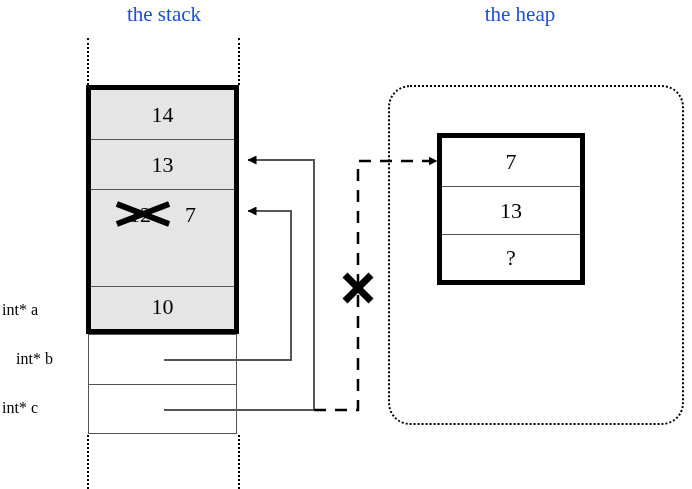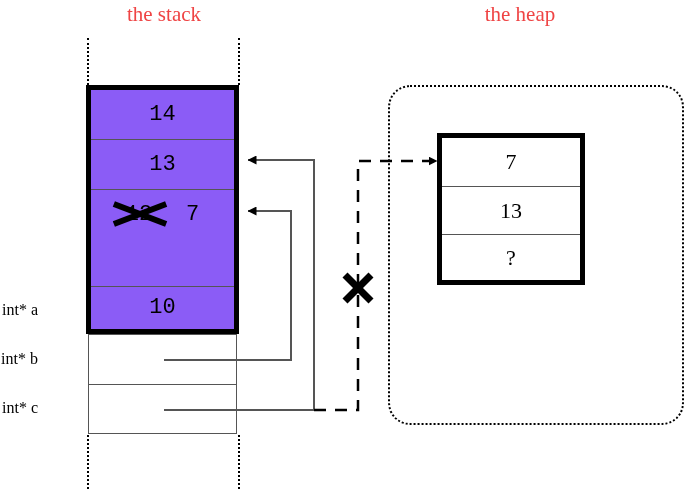--- a/index.html
+++ b/index.html
@@ -11,21 +11,21 @@
     position: relative;
     width: 692px;
     height: 489px;
     background: #ffffff;
     font-family: "Liberation Serif", "DejaVu Serif", serif;
     overflow: hidden;
   }
   .title {
     position: absolute;
     font-size: 21px;
-    color: #ef4444;
+    color: #1d4ed8;
     text-align: center;
     white-space: nowrap;
     line-height: 1;
   }
   #stack-title { left: 84px; top: 4px; width: 160px; }
   #heap-title  { left: 430px; top: 4px; width: 180px; }
 
   .side-label {
     position: absolute;
     font-size: 16px;
@@ -37,22 +37,21 @@
 
   
   #stack-main-box {
     position: absolute;
     left: 86px;
     top: 85px;
     width: 153px;
     height: 249px;
     border: 5px solid #000;
     box-sizing: border-box;
-    background: #8b5cf6;
-    font-family: Liberation Mono, monospace;
+    background: #e5e5e5;
   }
   
   #stack-lower-box {
     position: absolute;
     left: 88px;
     top: 334px;
     width: 149px;
     height: 100px;
     border: 1.5px solid #555;
     box-sizing: border-box;
@@ -168,21 +167,21 @@
       <span class="cell-value">10</span>
     </div>
   </div>
 
   <div id="stack-lower-box">
     <div class="cell" style="top:0px; height:49px;"></div>
     <div class="cell divider-top" style="top:49px; height:49px;"></div>
   </div>
 
   <div class="side-label" style="left:2px; top:302px;">int* a</div>
-  <div class="side-label" style="left:1px; top:351px;text-align:right;">int* b</div>
+  <div class="side-label" style="left:16px; top:351px;text-align:right;">int* b</div>
   <div class="side-label" style="left:2px; top:400px;">int* c</div>
 
   <div id="heap-region"></div>
 
   <div id="heap-box">
     <div class="cell" style="top:0px; height:48px;">
       <span class="cell-value">7</span>
     </div>
     <div class="cell divider-top" style="top:48px; height:48px;">
       <span class="cell-value">13</span>

